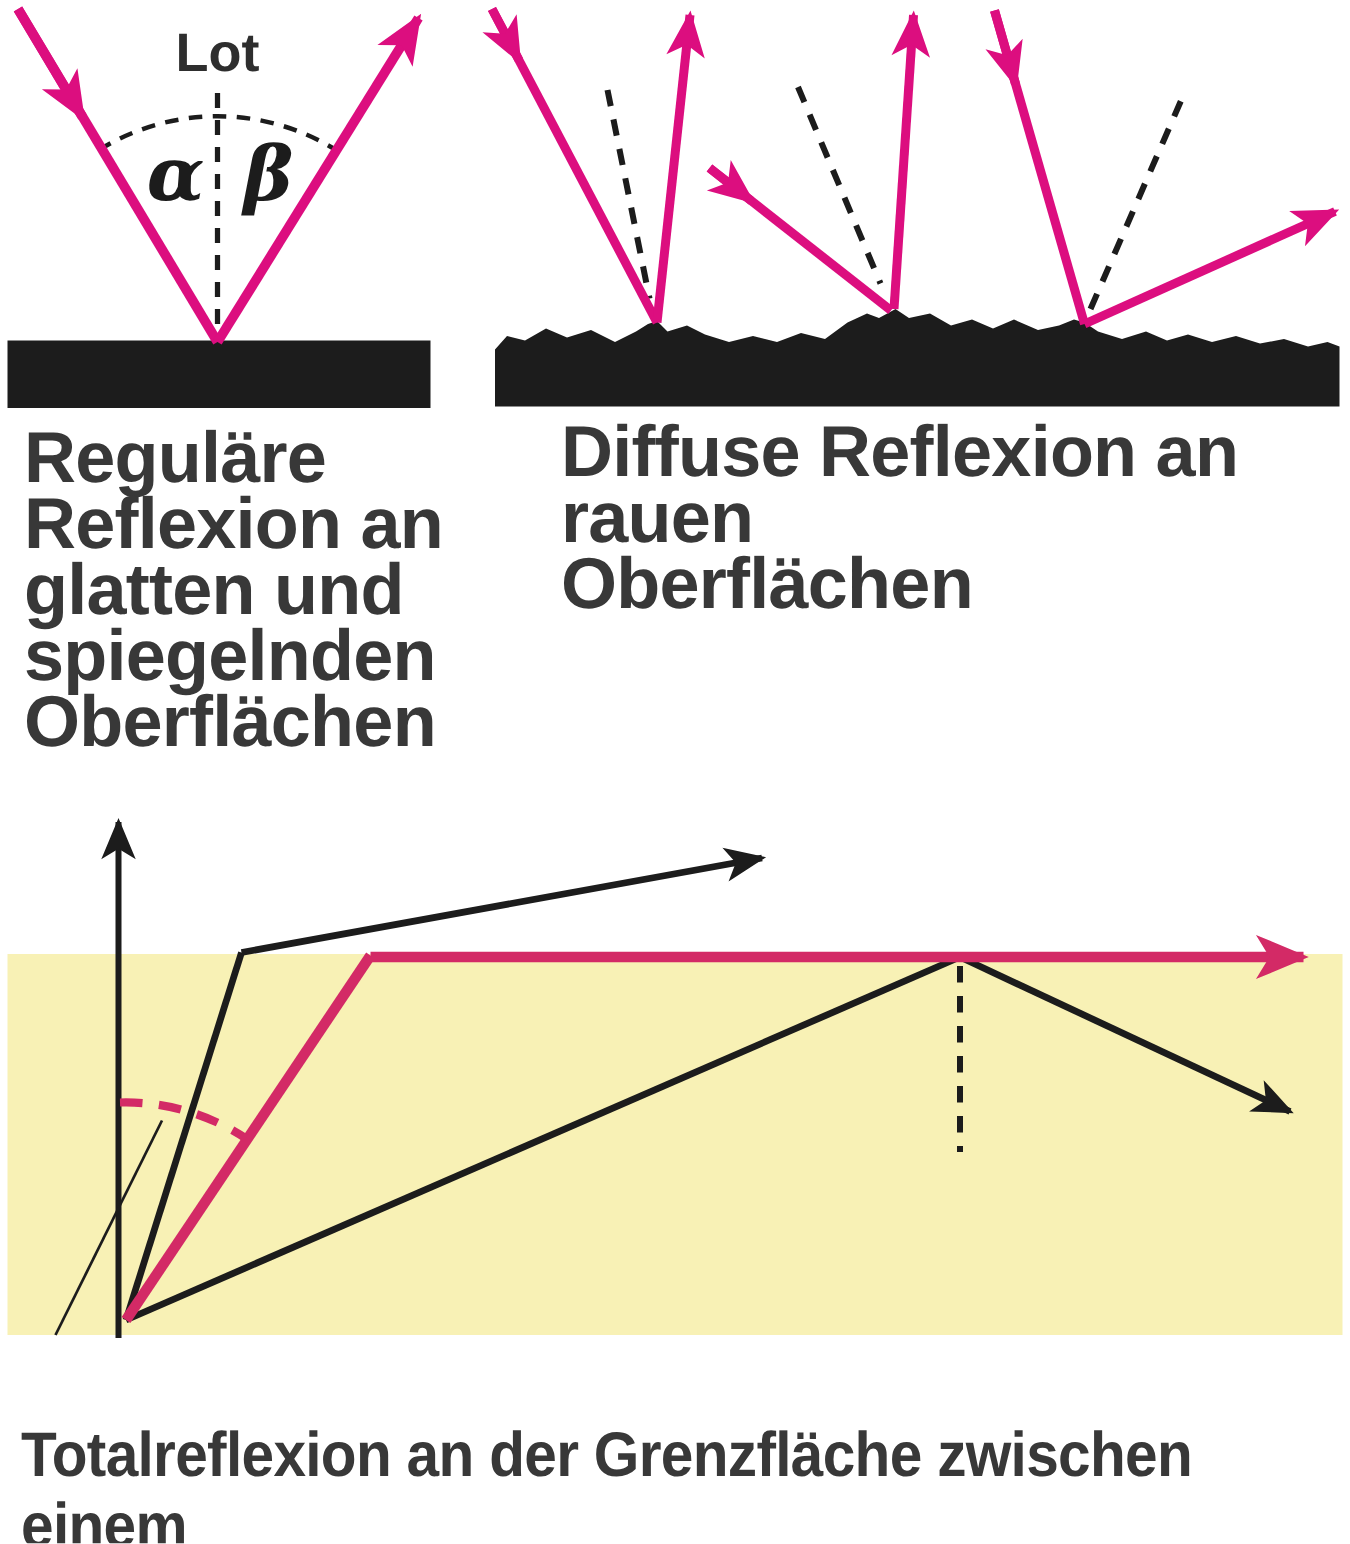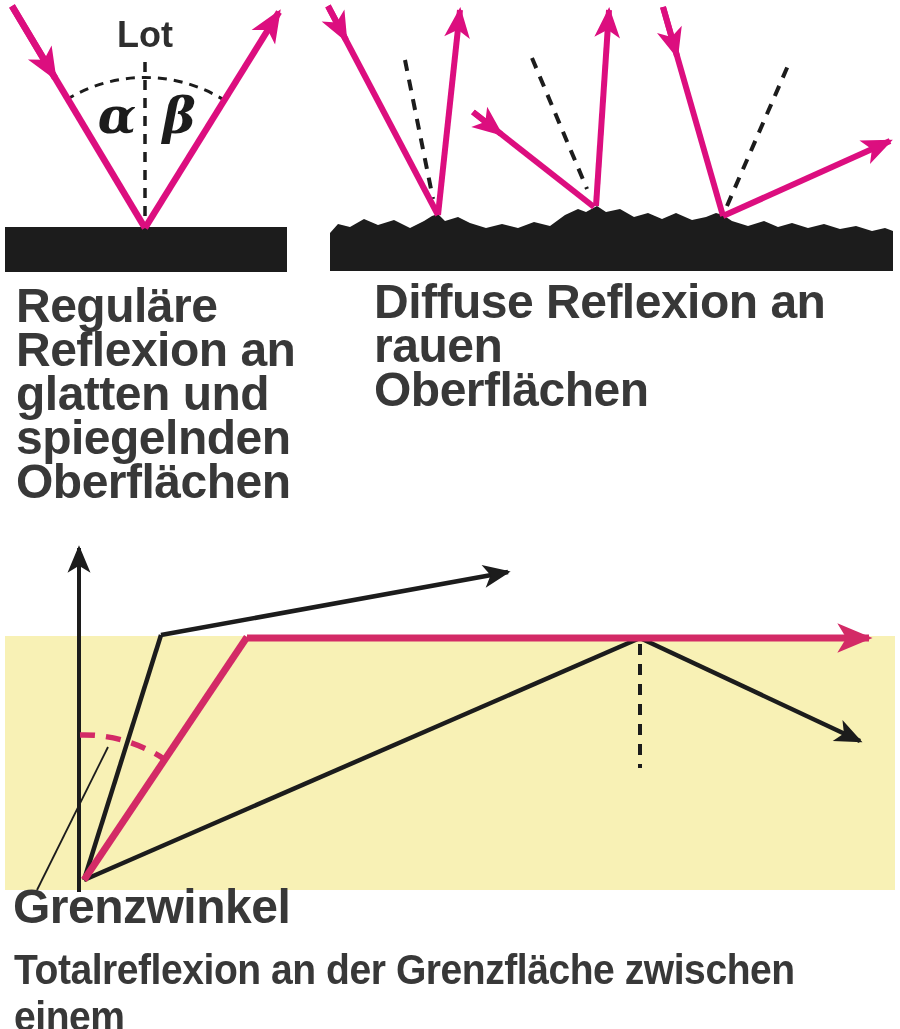--- a/index.html
+++ b/index.html
@@ -107,17 +107,16 @@
     <line class="k" x1="640" y1="108" x2="860" y2="211" stroke-width="4.5" marker-end="url(#ah-k3)"></line>
     <line class="k" x1="640" y1="114" x2="640" y2="238" stroke-width="4" stroke-dasharray="11 9"></line>
 
     <line x1="84" y1="350" x2="247" y2="107" stroke-width="7" stroke="#d32a66"></line>
     <line x1="247" y1="108" x2="869" y2="108" stroke-width="7" marker-end="url(#ah-c3)" stroke="#d32a66"></line>
 
     <path d="M80,205 A145,145 0 0 1 164,229" fill="none" stroke-width="5.5" stroke-dasharray="15 11" stroke="#d32a66"></path>
     <line class="k" x1="37" y1="360" x2="108" y2="217" stroke-width="1.8"></line>
   </svg>
 
-  <div class="caption grenzwinkel-label">Grenzwinkel</div>
   <div class="caption caption-bottom">Totalreflexion an der Grenzfläche zwischen einem
 dichteren und einem dünneren Medium</div>
 
 </div>
 
 </body></html>

